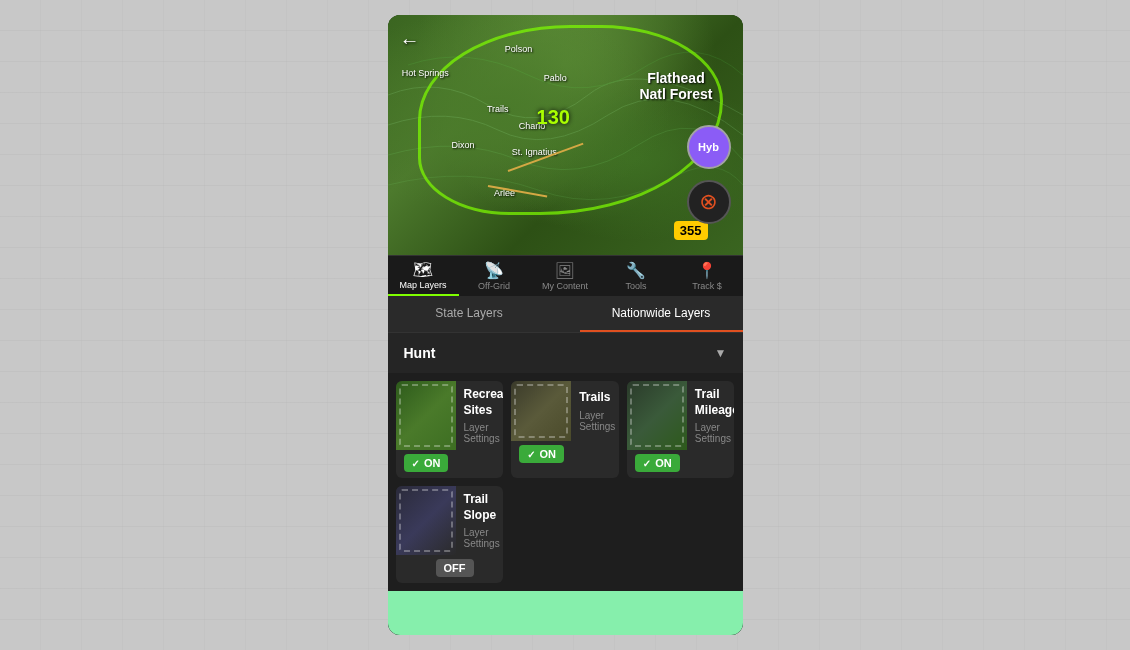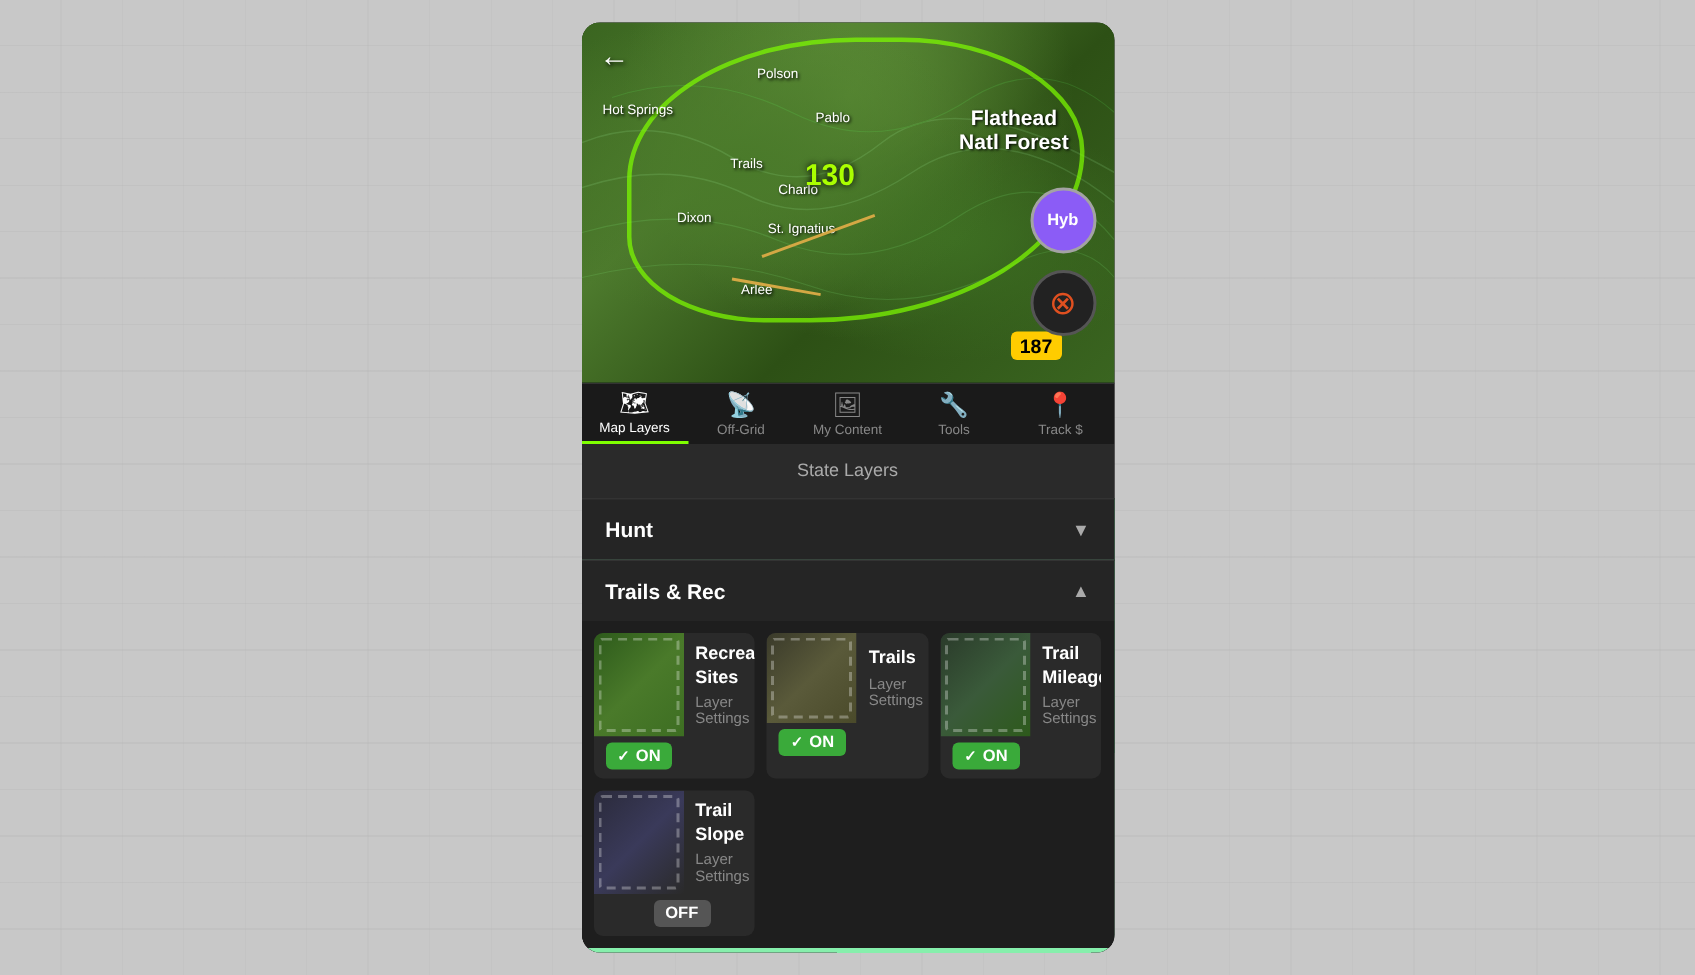--- a/index.html
+++ b/index.html
@@ -403,21 +403,21 @@
 
       <div style="position:absolute;top:38%;left:42%;color:#aaff00;font-size:20px;font-weight:bold;text-shadow:0 0 5px #000;">
         <span>130</span>
       </div>
 
       <div class="map-label-main">
         Flathead<br>Natl Forest
       </div>
 
       <div class="map-elevation">
-        <span>187</span>
+        <span>355</span>
       </div>
 
     </div>
 
     <div class="btn-back">
       <span>←</span>
     </div>
 
     <div class="btn-hyb">
       <span>Hyb</span>
@@ -448,33 +448,32 @@
       <div class="tab-item">
         <span class="tab-icon">📍</span>
         <span>Track $</span>
       </div>
     </div>
 
     <div class="layer-tabs">
       <div class="layer-tab">
         <span>State Layers</span>
       </div>
+      <div class="layer-tab active">
+        <span>Nationwide Layers</span>
+      </div>
     </div>
 
     <div class="layer-content">
 
       <div class="category-header">
         <span class="category-title">Hunt</span>
         <span class="category-arrow">▼</span>
       </div>
 
-      <div class="category-header">
-        <span class="category-title">Trails &amp; Rec</span>
-        <span class="category-arrow">▲</span>
-      </div>
 
       <div class="layer-grid">
 
         <div class="layer-card">
           <div class="card-top">
             <div class="card-thumbnail">
               <div class="thumb-forest"></div>
               <div class="thumb-overlay"></div>
             </div>
             <div class="card-info">

